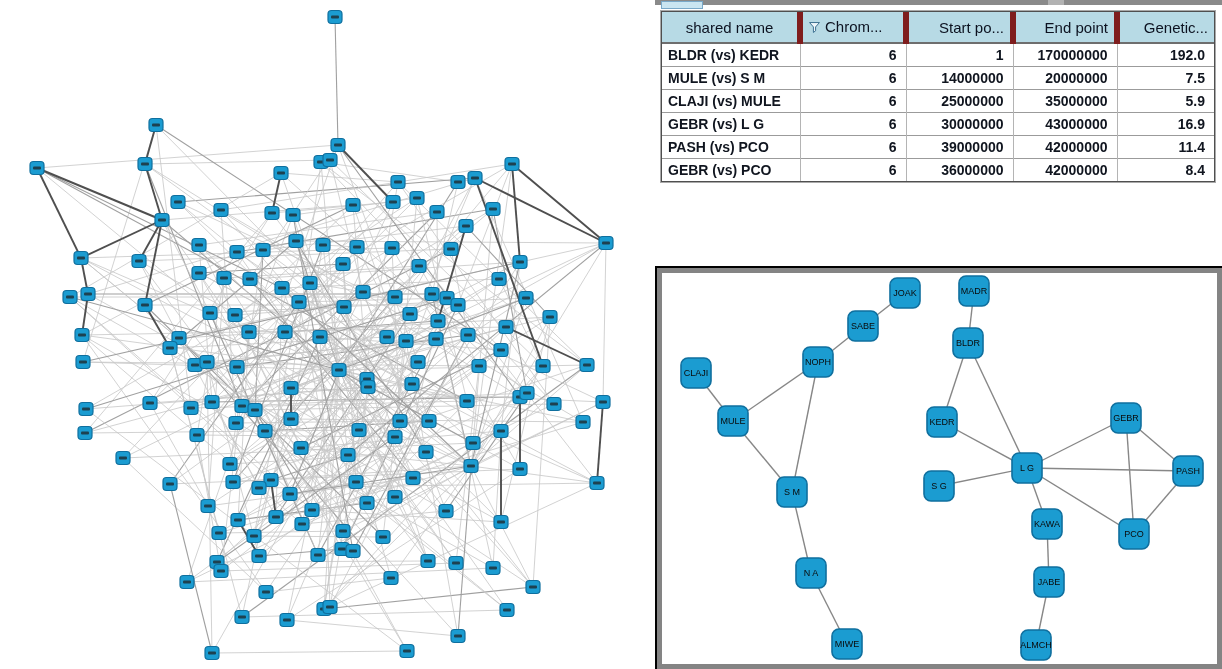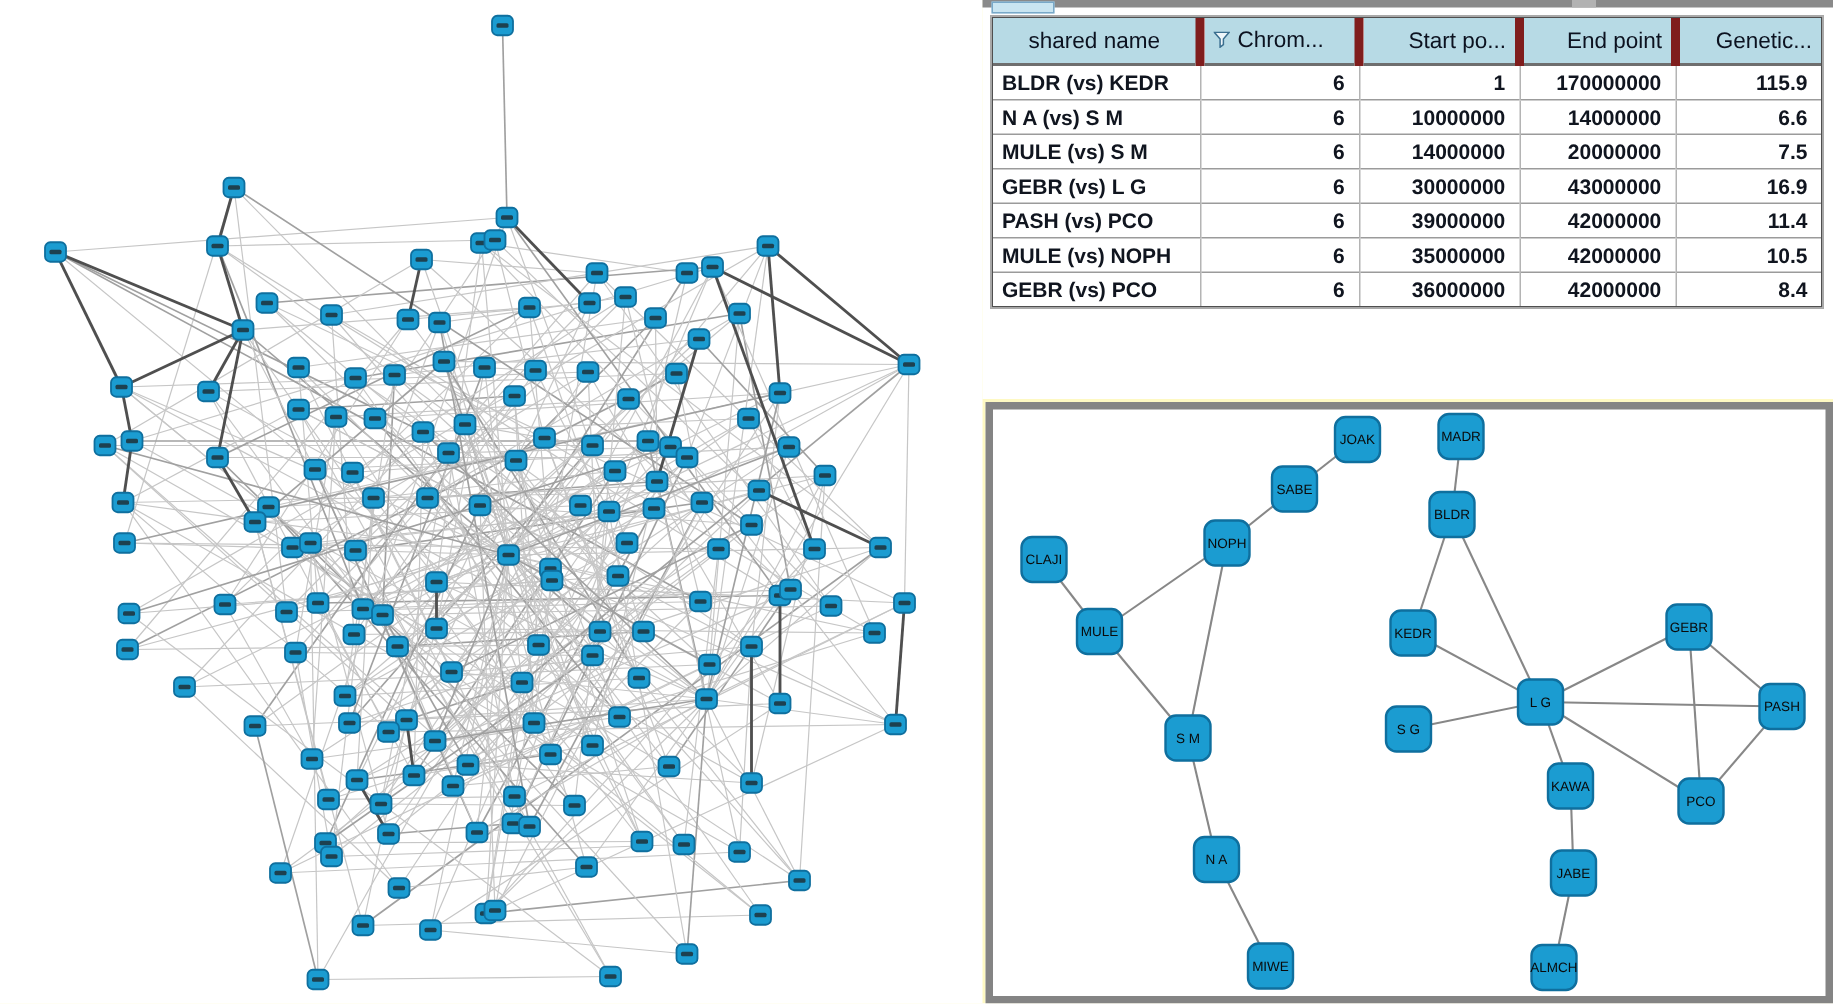--- a/index.html
+++ b/index.html
@@ -1,17 +1,17 @@
 <!DOCTYPE html>
 <html><head>
 <meta charset="utf-8">
 <style>
   html,body{margin:0;padding:0;background:#ffffff;}
   body{width:1222px;height:669px;overflow:hidden;font-family:"Liberation Sans",sans-serif;}
-  .app{position:relative;width:1222px;height:669px;background:#fef9c3;}
+  .app{position:relative;width:1222px;height:669px;background:#000000;}
 
   
   .left-canvas{position:absolute;left:0;top:0;width:655px;height:669px;background:#ffffff;}
 
   
   .right-top{position:absolute;left:655px;top:0;width:567px;height:266px;background:#ffffff;}
   .top-bar{position:absolute;left:0;top:0;width:567px;height:5px;background:#8a8a8a;}
   .tab-frag{position:absolute;left:6px;top:1px;width:42px;height:8px;background:#c9e5f1;border:1px solid #78a8c8;box-sizing:border-box;}
   .bar-frag{position:absolute;left:393px;top:0;width:16px;height:5px;background:#b2b2b2;}
 
@@ -1073,56 +1073,49 @@
             <th class="num">End point</th>
             <th class="num">Genetic...</th>
           </tr>
         </thead>
         <tbody>
             <tr>
               <td>BLDR (vs) KEDR</td>
               <td class="num">6</td>
               <td class="num">1</td>
               <td class="num">170000000</td>
-              <td class="num">115.9</td>
-            </tr>
-            <tr>
-              <td>N A (vs) S M</td>
-              <td class="num">6</td>
-              <td class="num">10000000</td>
-              <td class="num">14000000</td>
-              <td class="num">6.6</td>
+              <td class="num">192.0</td>
             </tr>
             <tr>
               <td>MULE (vs) S M</td>
               <td class="num">6</td>
               <td class="num">14000000</td>
               <td class="num">20000000</td>
               <td class="num">7.5</td>
+            </tr>
+            <tr>
+              <td>CLAJI (vs) MULE</td>
+              <td class="num">6</td>
+              <td class="num">25000000</td>
+              <td class="num">35000000</td>
+              <td class="num">5.9</td>
             </tr>
             <tr>
               <td>GEBR (vs) L G</td>
               <td class="num">6</td>
               <td class="num">30000000</td>
               <td class="num">43000000</td>
               <td class="num">16.9</td>
             </tr>
             <tr>
               <td>PASH (vs) PCO</td>
               <td class="num">6</td>
               <td class="num">39000000</td>
               <td class="num">42000000</td>
               <td class="num">11.4</td>
-            </tr>
-            <tr>
-              <td>MULE (vs) NOPH</td>
-              <td class="num">6</td>
-              <td class="num">35000000</td>
-              <td class="num">42000000</td>
-              <td class="num">10.5</td>
             </tr>
             <tr>
               <td>GEBR (vs) PCO</td>
               <td class="num">6</td>
               <td class="num">36000000</td>
               <td class="num">42000000</td>
               <td class="num">8.4</td>
             </tr>
           </tbody>
       </table>

